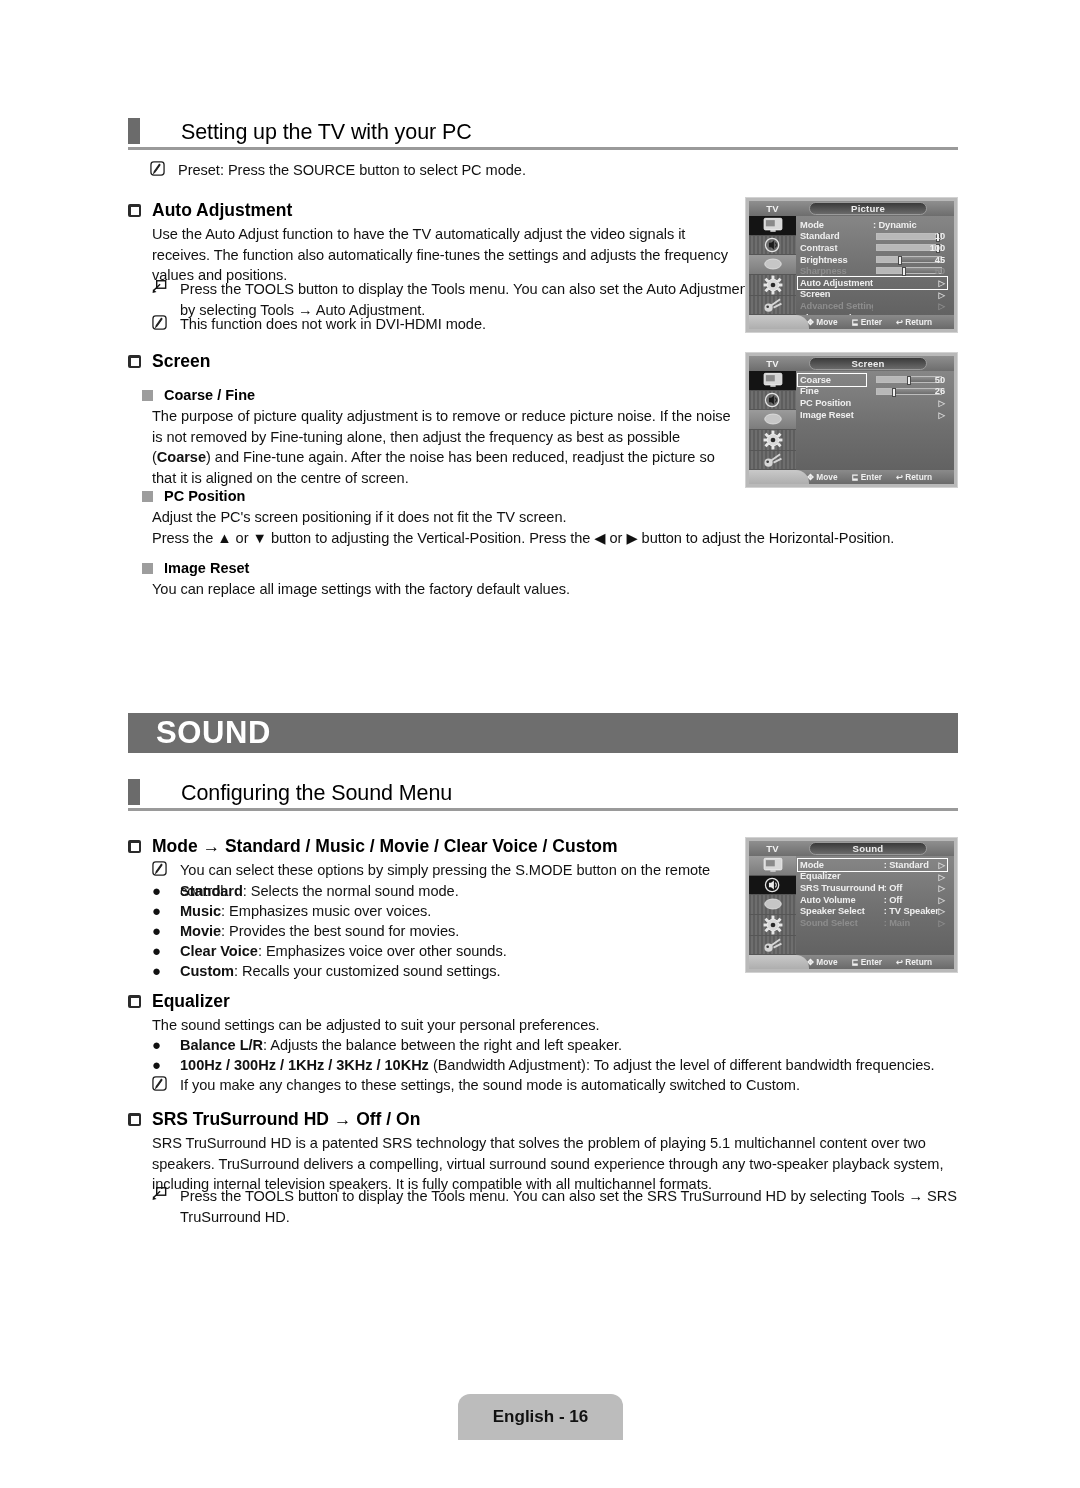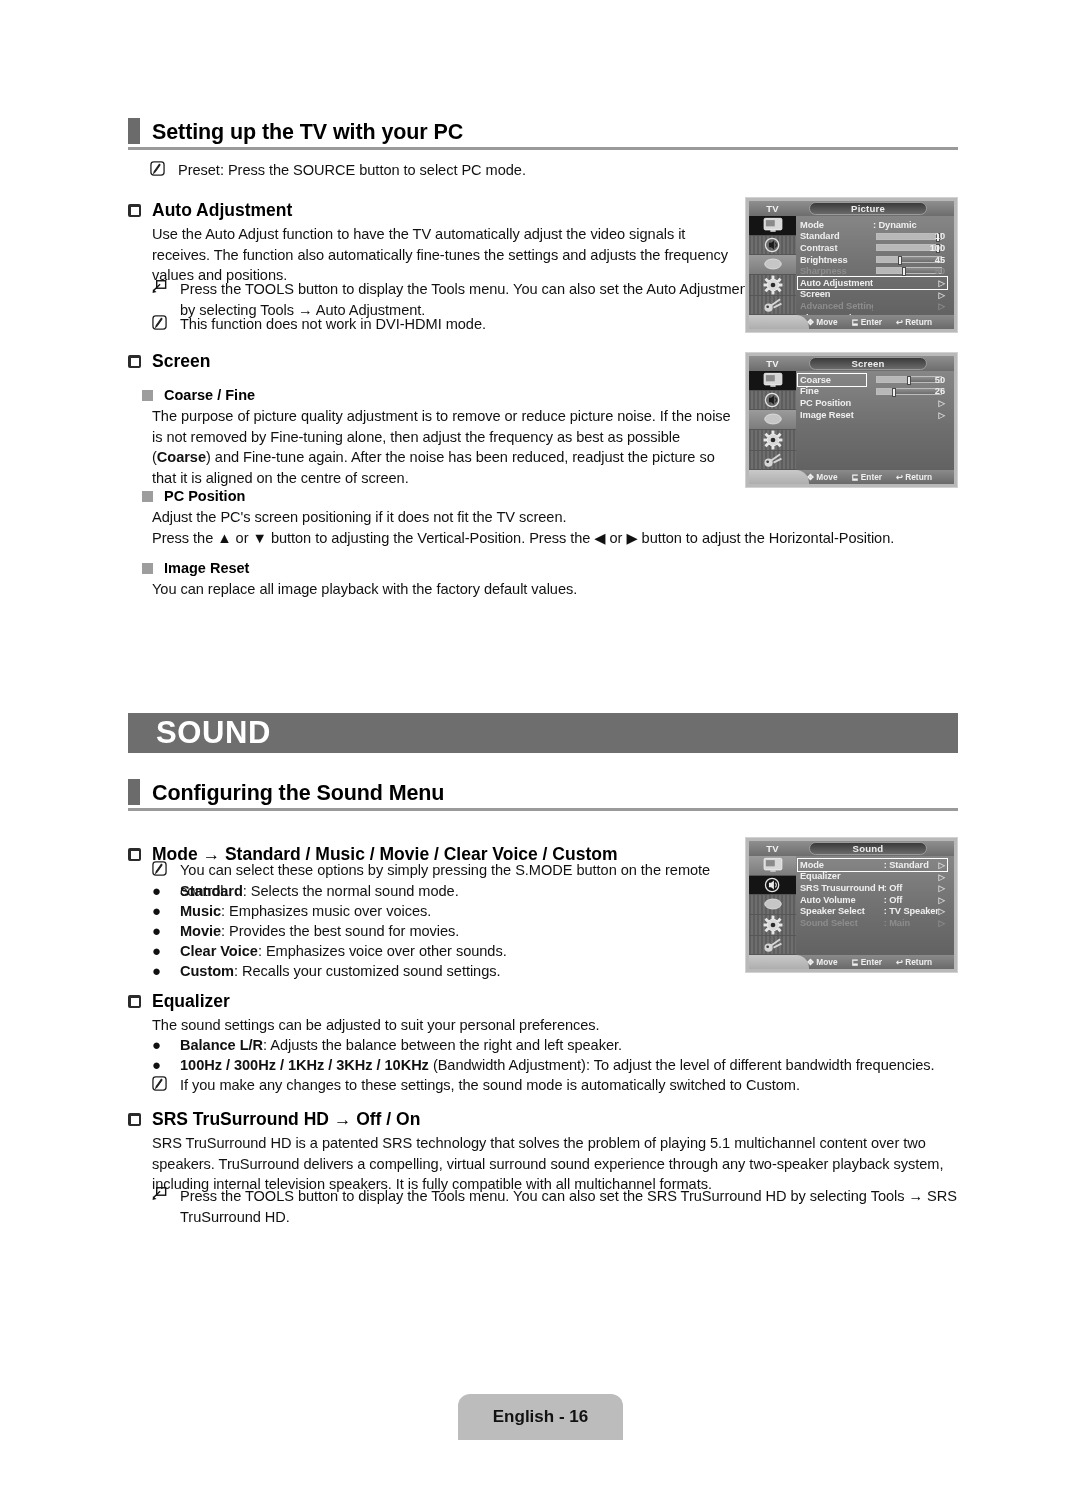--- a/index.html
+++ b/index.html
@@ -14,22 +14,22 @@
 
   
   .sec-head {
     position: absolute;
     display: flex; align-items: flex-end;
   }
   .sec-head .tab {
     width: 12px; height: 26px; background: #6b6b6b; margin-right: 12px;
   }
   .sec-head .htxt {
-    font-size: 21.5px; font-weight: bold; letter-spacing: -0.1px;
-    line-height: 24px; color: #000;
+    font-size: 21.5px; font-weight: normal; letter-spacing: -0.1px;
+    line-height: 24px; color: #000; margin-left: 29px;
   }
   .sec-rule {
     position: absolute; height: 3px; background: #9a9a9a;
   }
 
   .band {
     position: absolute; background: #6e6e6e; display: flex; align-items: center;
   }
   .band .btxt {
     color: #ffffff; font-size: 31px; font-weight: bold; letter-spacing: 0.6px;
@@ -250,33 +250,33 @@
     <div class="sq"></div>
     <div class="s2txt">PC Position</div>
   </div>
   <div class="para" style="left:152px; top:507px; width:800px;">Adjust the PC's screen positioning if it does not fit the TV screen.</div>
   <div class="para" style="left:152px; top:528px; width:810px;">Press the ▲ or ▼ button to adjusting the Vertical-Position. Press the ◀ or ▶ button to adjust the Horizontal-Position.</div>
 
   <div class="sub2" style="left:128px; top:559px;">
     <div class="sq"></div>
     <div class="s2txt">Image Reset</div>
   </div>
-  <div class="para" style="left:152px; top:579px; width:700px;">You can replace all image playback with the factory default values.</div>
+  <div class="para" style="left:152px; top:579px; width:700px;">You can replace all image settings with the factory default values.</div>
 
   <div class="band" style="left:128px; top:713px; width:830px; height:40px;">
     <div class="btxt">SOUND</div>
   </div>
 
   <div class="sec-head" style="left:128px; top:779px;">
     <div class="tab"></div>
     <div class="htxt">Configuring the Sound Menu</div>
   </div>
   <div class="sec-rule" style="left:128px; top:808px; width:830px;"></div>
 
-  <div class="sub" style="left:128px; top:835px;margin-top:8px;">
+  <div class="sub" style="left:128px; top:835px;">
     <div class="box"></div>
     <div class="stxt">Mode → Standard / Music / Movie / Clear Voice / Custom</div>
   </div>
 
   <div class="noterow" style="left:152px; top:860px; width:600px;">
     <span class="gl">
       <svg class="sv" width="15" height="15" viewBox="0 0 16 16">
         <rect x="1" y="1" width="14" height="14" rx="3" ry="3" fill="none" stroke="#222" stroke-width="1.4"></rect>
         <path d="M11 3.5 L5.2 11.8 L4.2 12.6 L4.6 11.2 L10.3 3" fill="none" stroke="#222" stroke-width="1.3"></path>
         <path d="M6.4 10.2 L9.6 5.4" stroke="#222" stroke-width="0.9"></path>

